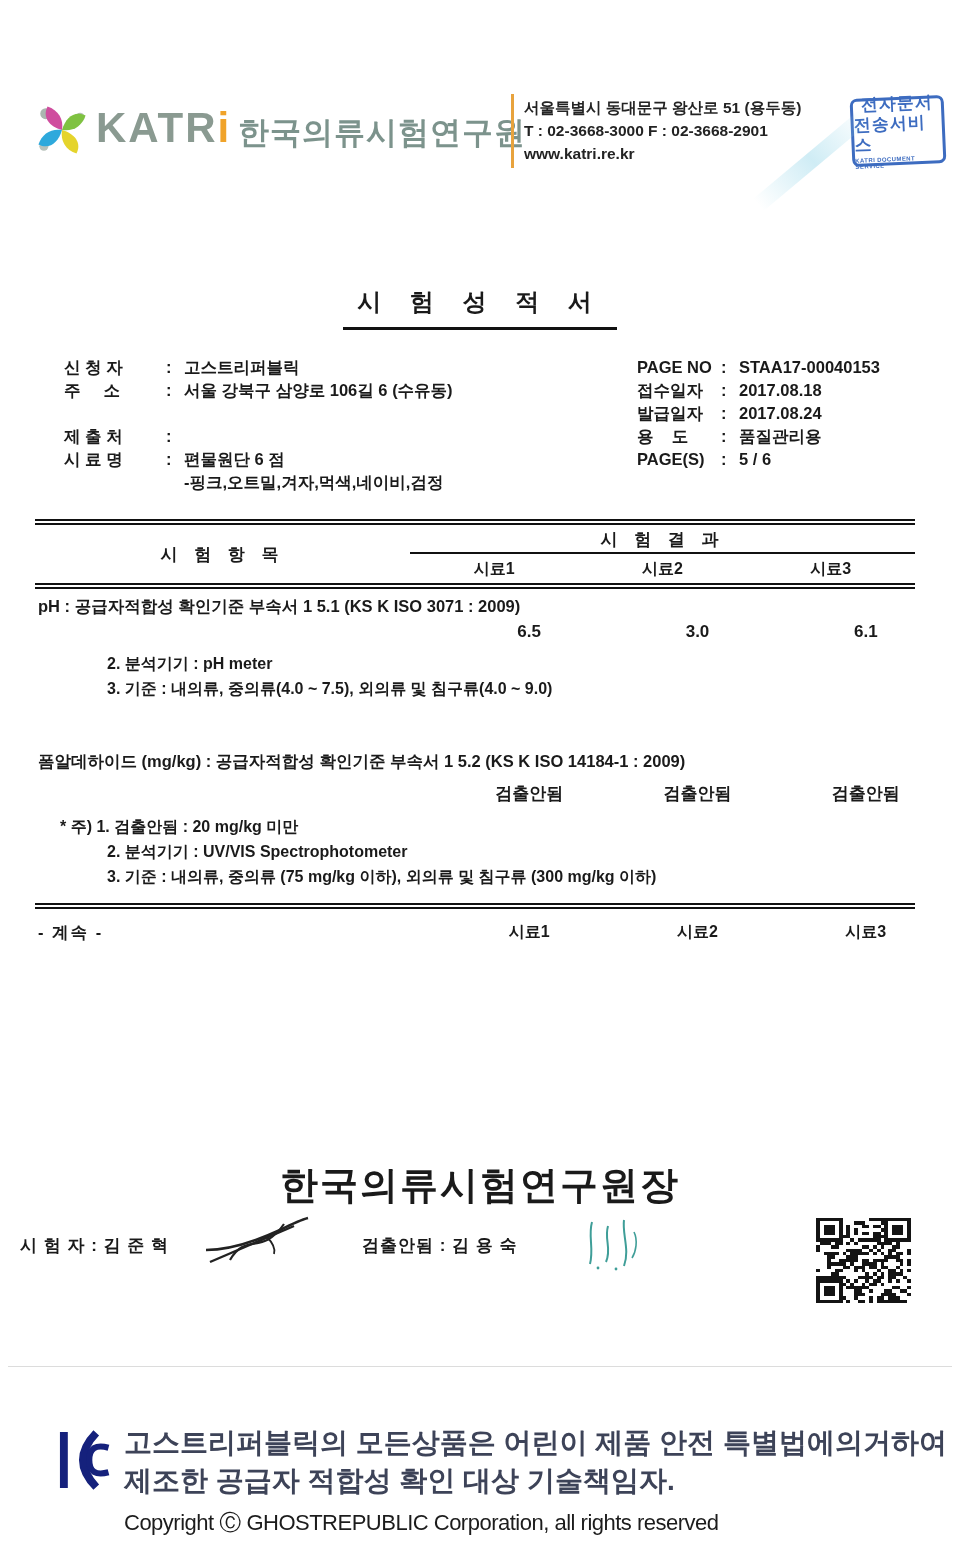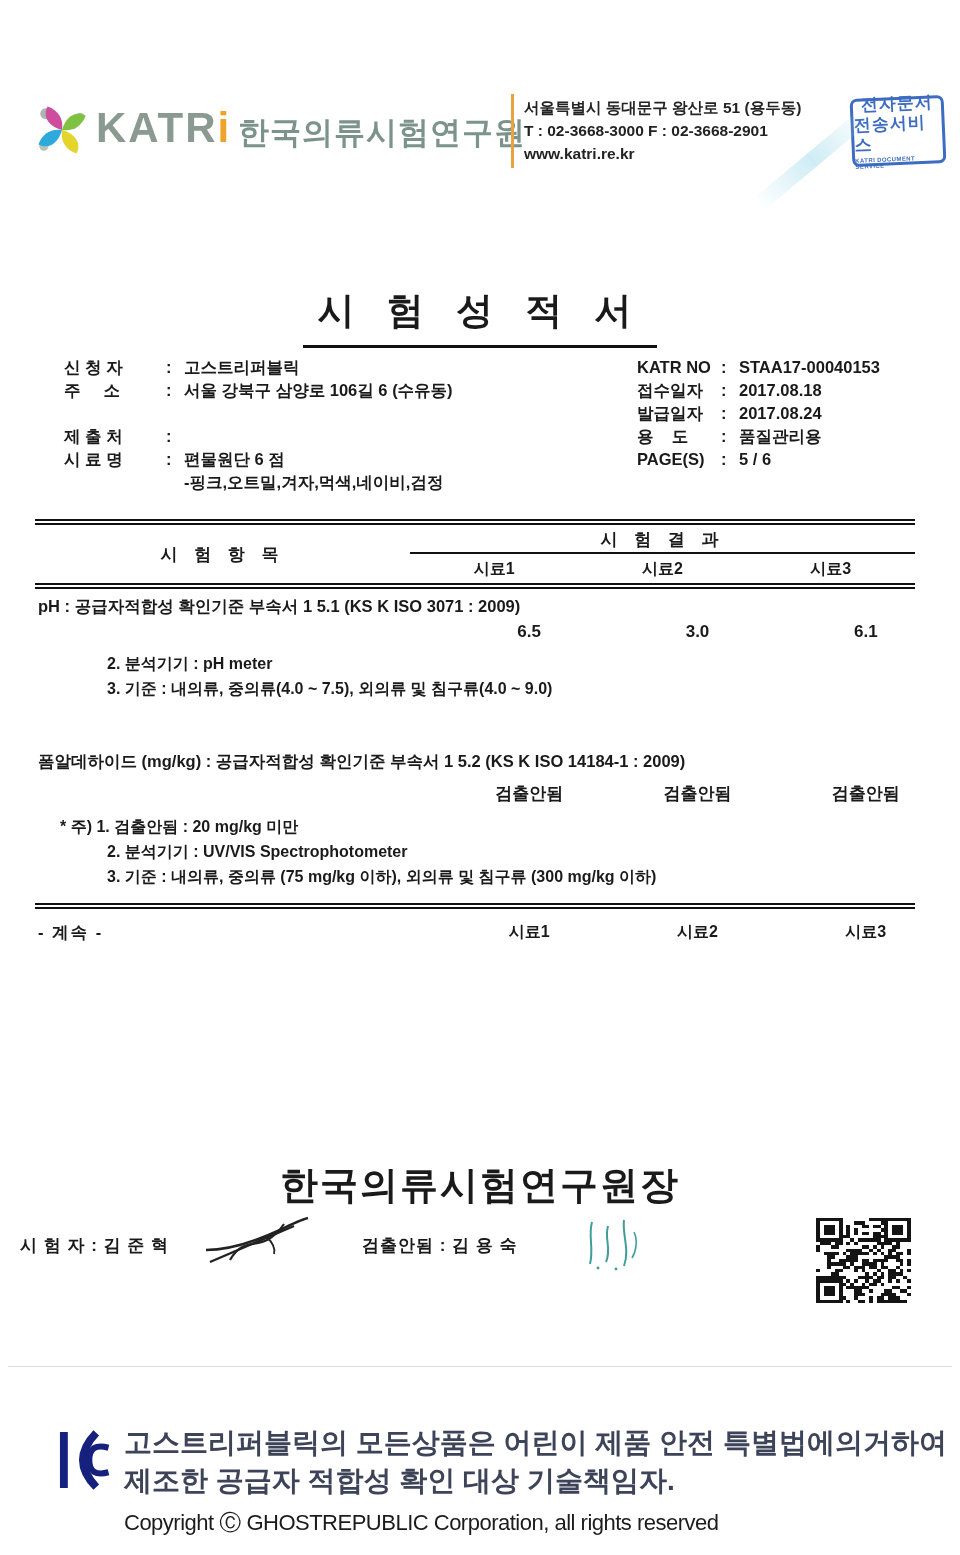--- a/index.html
+++ b/index.html
@@ -24,21 +24,21 @@
            border:3px solid #3d6cc0; border-radius:7px; transform:rotate(-2.5deg);
            display:flex; flex-direction:column; align-items:center; justify-content:center;
            color:#3d6cc0; background:rgba(255,255,255,.6); }
   .stamp .l1, .stamp .l2 { font-size:17px; font-weight:800; line-height:20px; letter-spacing:1px; }
   .stamp .l3 { font-size:6px; font-weight:700; letter-spacing:.4px; margin-top:2px; }
   .scan-streak { position:absolute; left:742px; top:152px; width:140px; height:16px;
                  transform:rotate(-40deg);
                  background:linear-gradient(90deg, rgba(175,222,235,0) 0%, rgba(160,218,235,.5) 50%, rgba(175,222,235,0) 100%); }
   
   .doc-title-wrap { position:absolute; top:286px; left:0; width:100%; text-align:center; }
-  .doc-title { display:inline-block; font-size:37px; font-weight:800; letter-spacing:11px;
+  .doc-title { display:inline-block; font-size:24px; font-weight:800; letter-spacing:11px;
                padding:0 14px 9px 14px; border-bottom:3px solid #111; white-space:pre; }
   
   .info-left  { position:absolute; left:64px;  top:356px; width:480px; }
   .info-right { position:absolute; left:637px; top:356px; width:290px; }
   .inf-row { display:flex; height:23px; line-height:23px; font-size:16.5px; font-weight:600; }
   .inf-row .lbl { white-space:pre; }
   .info-left  .lbl { width:102px; }
   .info-right .lbl { width:84px; }
   .inf-row .col { width:18px; }
   .inf-row .val { white-space:pre; }
@@ -134,21 +134,21 @@
     <div class="inf-row">
       <span class="lbl">시 료 명</span>
         <span class="col">:</span>
         <span class="val">편물원단 6 점</span>
     </div>
     <div class="sample-detail">-핑크,오트밀,겨자,먹색,네이비,검정</div>
   </div>
 
   <div class="info-right">
     <div class="inf-row">
-      <span class="lbl">KATR NO</span>
+      <span class="lbl">PAGE NO</span>
         <span class="col">:</span>
         <span class="val">STAA17-00040153</span>
     </div>
     <div class="inf-row">
       <span class="lbl">접수일자</span>
         <span class="col">:</span>
         <span class="val">2017.08.18</span>
     </div>
     <div class="inf-row">
       <span class="lbl">발급일자</span>

